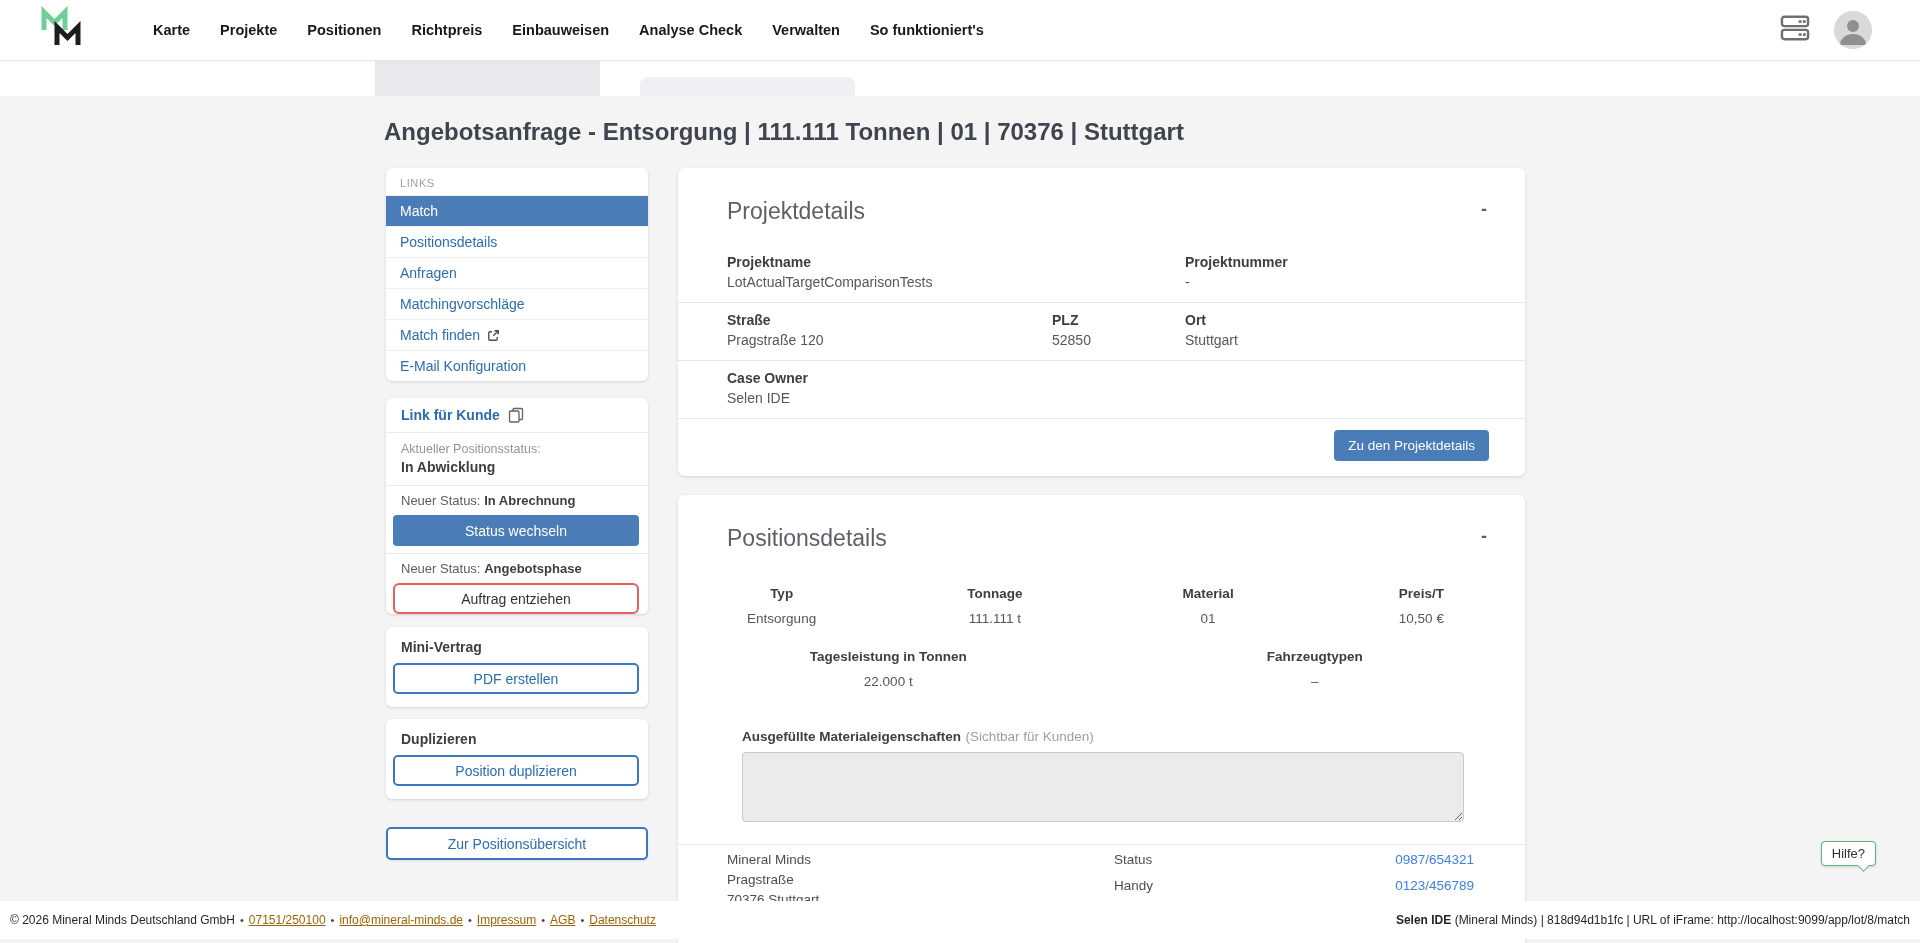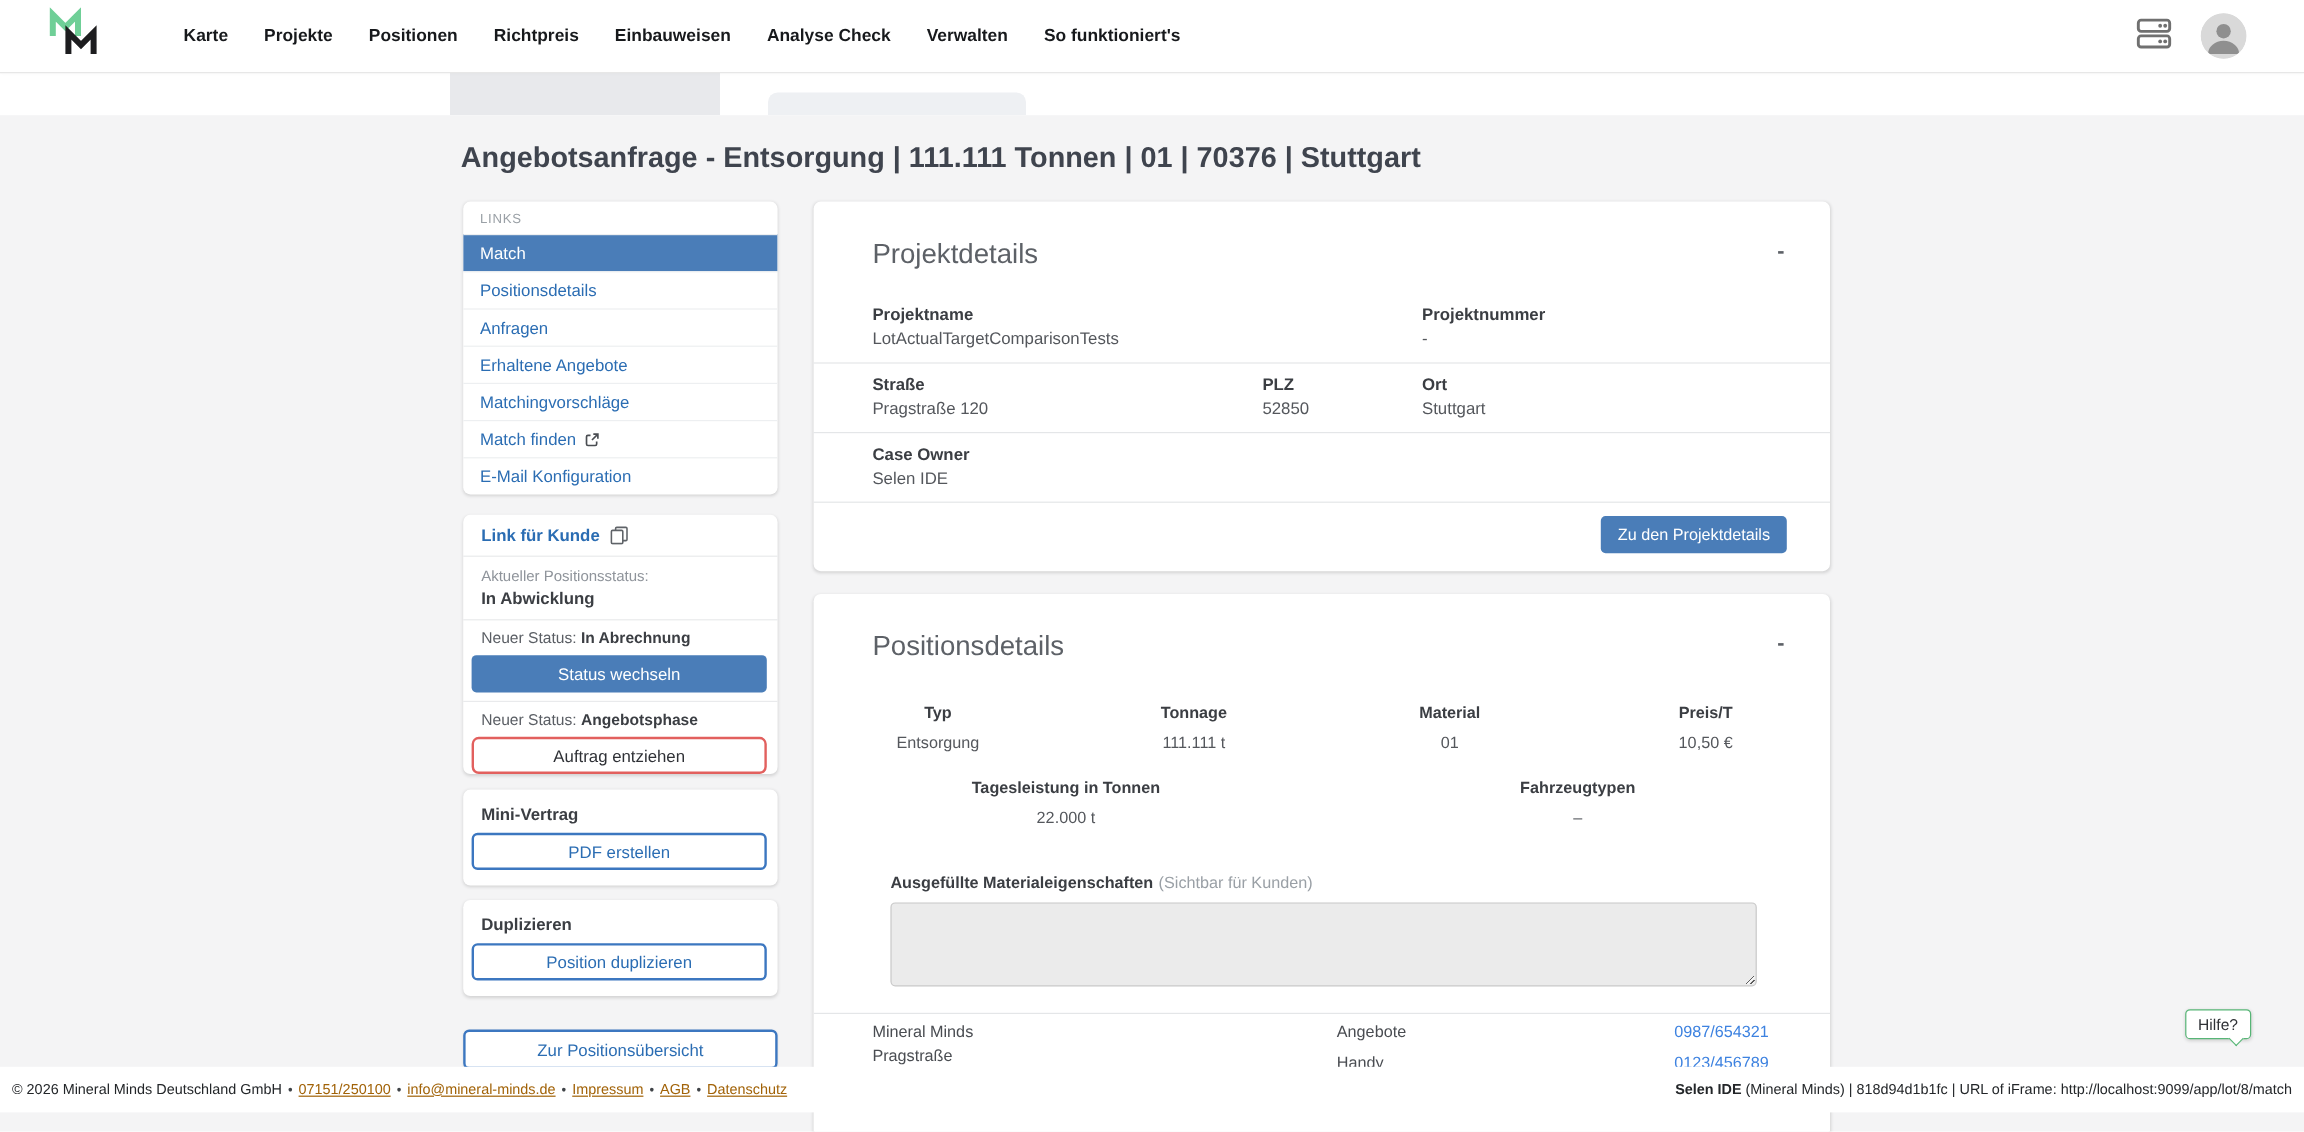--- a/index.html
+++ b/index.html
@@ -73,21 +73,21 @@
   .material-input{display:block;margin-top:7px;width:722px;height:70px;background:#ebebeb;border:1px solid #c8c8c8;border-radius:4px;resize:both;font-family:inherit;font-size:13px;padding:6px 8px;color:#333;}
   .contact{margin-top:22px;border-top:1px solid #e4e6e8;padding:8px 51px 60px 49px;display:flex;justify-content:space-between;font-size:13.5px;color:#4a4d52;}
   .contact-left div{margin-bottom:6px;line-height:14px;}
   .contact-right{width:360px;}
   .contact-row{display:flex;justify-content:space-between;margin-bottom:12px;line-height:14px;}
   .contact-link{color:#3d82e0;text-decoration:none;cursor:pointer;}
 
   
   .help-bubble{position:absolute;right:44px;bottom:77px;z-index:70;background:#fff;border:1px solid #57b576;border-radius:4px;padding:4px 10px;font-size:13px;color:#2f3136;box-shadow:0 1px 3px rgba(0,0,0,.15);cursor:pointer;}
   .help-bubble::after{content:"";position:absolute;right:7px;bottom:-5px;width:8px;height:8px;background:#fff;border-right:1px solid #57b576;border-bottom:1px solid #57b576;transform:rotate(45deg);}
-  .footer{position:absolute;left:0;bottom:16px;width:100%;height:38px;background:#fff;z-index:60;display:flex;align-items:center;justify-content:space-between;padding:0 10px;font-size:12px;color:#232629;}
+  .footer{position:absolute;left:0;bottom:4px;width:100%;height:38px;background:#fff;z-index:60;display:flex;align-items:center;justify-content:space-between;padding:0 10px;font-size:12px;color:#232629;}
   .footer-left{display:flex;align-items:center;white-space:nowrap;}
   .fitem{display:inline;}
   .fitem::before{content:"•";color:#3f4347;margin:0 5px;font-size:11px;}
   .flink{color:#a16207;text-decoration:underline;cursor:pointer;}
   .footer-right{white-space:nowrap;}
   .footer-right .fbold{font-weight:700;}
 </style>
 </head>
 <body>
 
@@ -150,24 +150,20 @@
         <a class="side-link">
           <span>Positionsdetails</span>
 
         </a>
 
         <a class="side-link">
           <span>Anfragen</span>
 
         </a>
 
-        <a class="side-link">
-          <span>Erhaltene Angebote</span>
-
-        </a>
 
         <a class="side-link">
           <span>Matchingvorschläge</span>
 
         </a>
 
         <a class="side-link">
           <span>Match finden</span>
           <span class="ext-icon">
             <svg width="13" height="13" viewBox="0 0 14 14">
@@ -304,21 +300,21 @@
       <textarea class="material-input" style=""></textarea>
     </div>
     <div class="contact">
       <div class="contact-left">
         <div>Mineral Minds</div>
         <div>Pragstraße</div>
         <div>70376 Stuttgart</div>
       </div>
       <div class="contact-right">
         <div class="contact-row">
-          <span>Angebote</span>
+          <span>Status</span>
             <a class="contact-link">0987/654321</a>
         </div>
         <div class="contact-row">
           <span>Handy</span>
             <a class="contact-link">0123/456789</a>
         </div>
       </div>
     </div>
   </section>
 </main>

